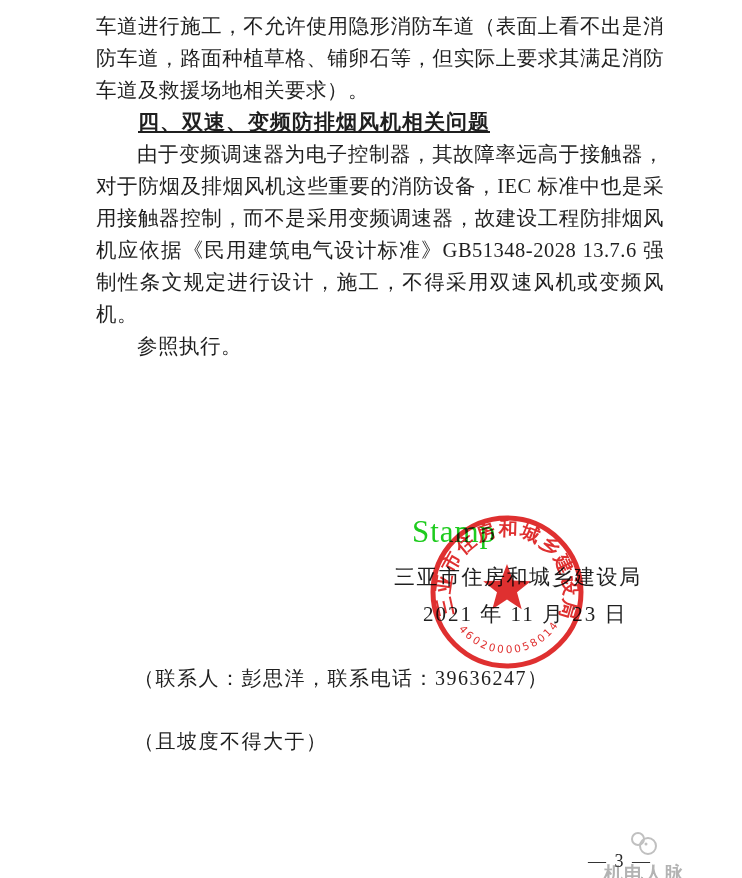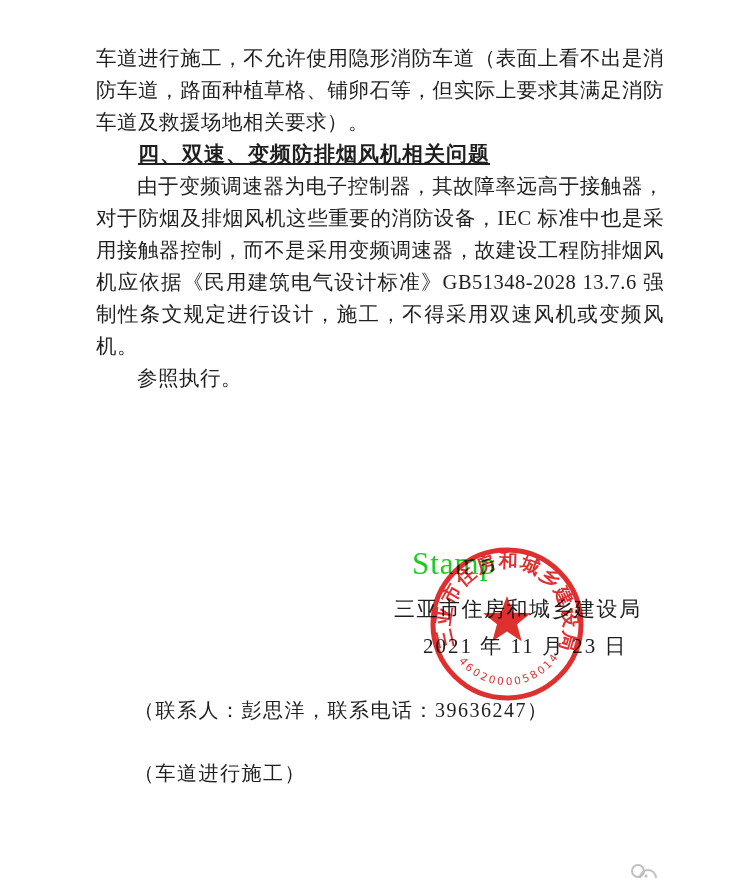--- a/index.html
+++ b/index.html
@@ -4,21 +4,21 @@
 <style>
   html, body { margin: 0; padding: 0; }
   body {
     width: 742px; height: 878px;
     background: #ffffff;
     font-family: "Liberation Serif", "DejaVu Serif", serif;
     color: #1f1f1f;
     position: relative;
     overflow: hidden;
   }
-  .page { position: absolute; inset: 0; margin-top: 32px; }
+  .page { position: absolute; inset: 0; }
 
   
   .body-text {
     position: absolute;
     left: 96px; top: 10px; width: 568px;
     font-size: 20.5px; line-height: 32px;
     text-align: justify;
     letter-spacing: 0.5px;
   }
   .body-text p { margin: 0; text-indent: 2em; }
@@ -114,21 +114,21 @@
     <text class="ring-text">
       <textPath href="#arcTop" startOffset="2">三亚市住房和城乡建设局</textPath>
     </text>
     <text class="code-text">
       <textPath href="#arcBottom" startOffset="5">4602000058014</textPath>
     </text>
     <polygon fill="#dd2020" points="79,51 85.2,67.5 102.8,68.3 89,79.2 93.7,96.2 79,86.5 64.3,96.2 69,79.2 55.2,68.3 72.8,67.5"></polygon>
   </svg>
 
   <div class="contact-line">（联系人：彭思洋，联系电话：39636247）</div>
-  <div class="disclosure-line">（车道进行施工）</div>
+  <div class="disclosure-line">（且坡度不得大于）</div>
 
   <div class="footer-logo">
     <svg width="30" height="26" viewBox="0 0 30 26" aria-hidden="true">
       <circle cx="9" cy="8" r="6" fill="none" stroke="#c0c0c0" stroke-width="2"></circle>
       <circle cx="19" cy="15" r="8" fill="none" stroke="#c0c0c0" stroke-width="2"></circle>
       <circle cx="17" cy="13" r="1.5" fill="#c0c0c0"></circle>
     </svg>
     <span>机电人脉</span>
   </div>
 

